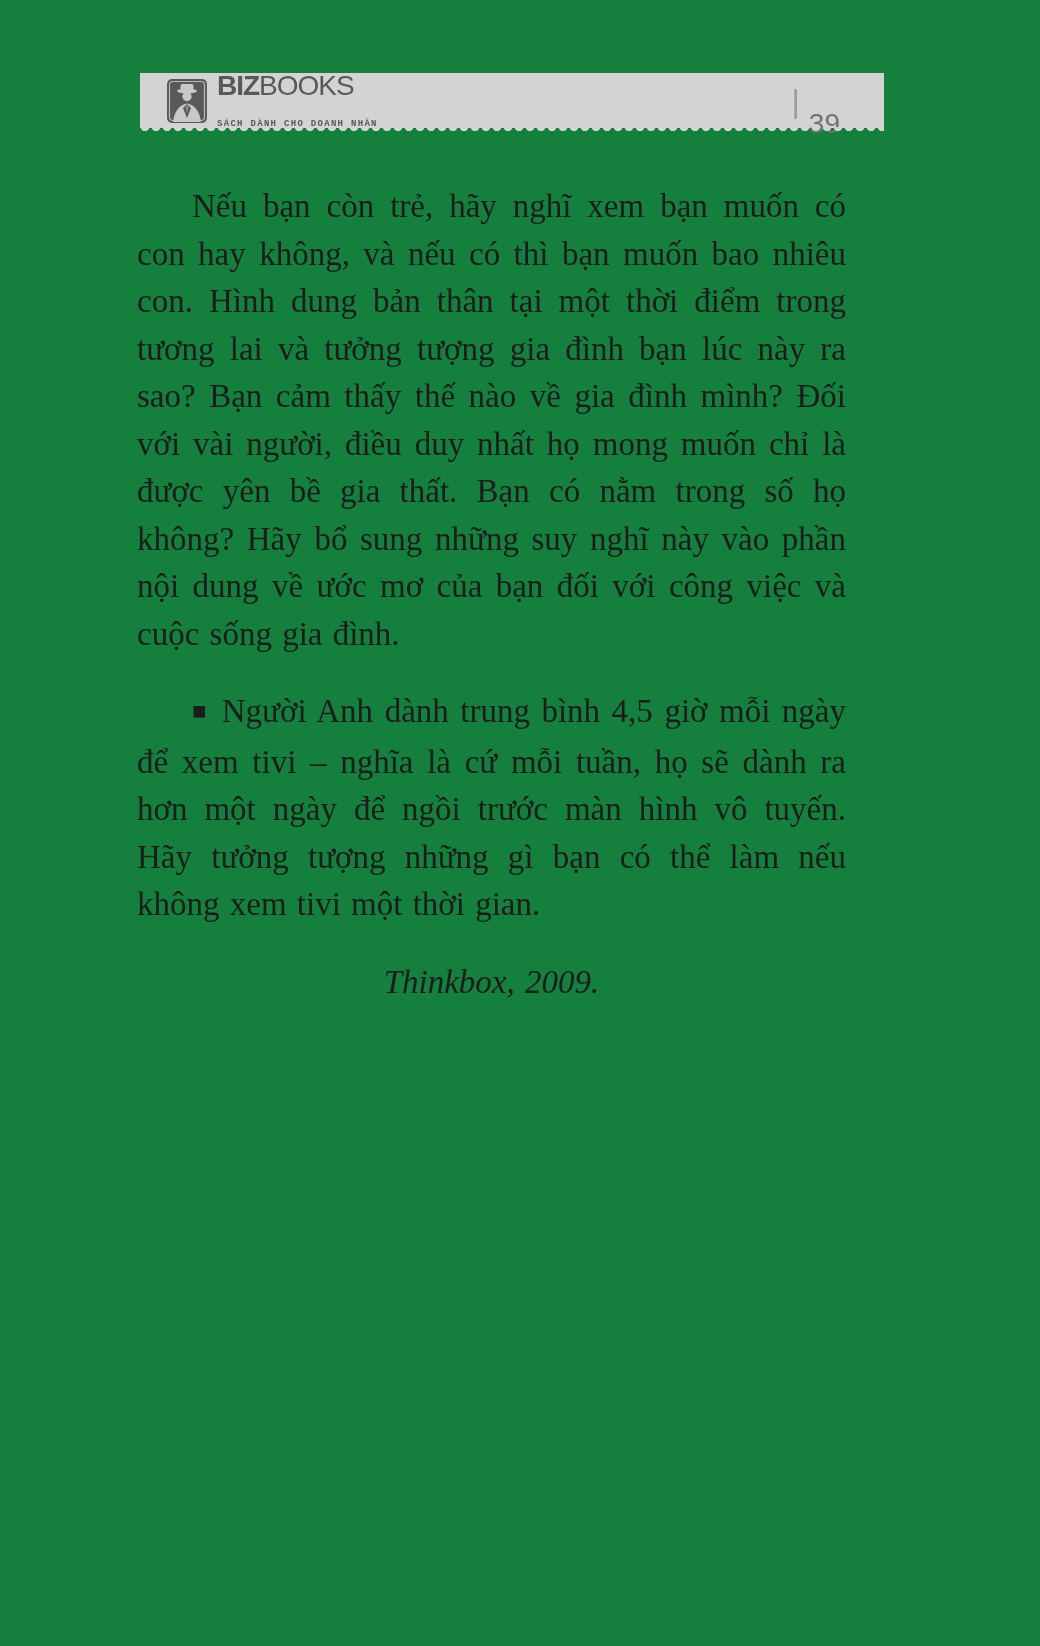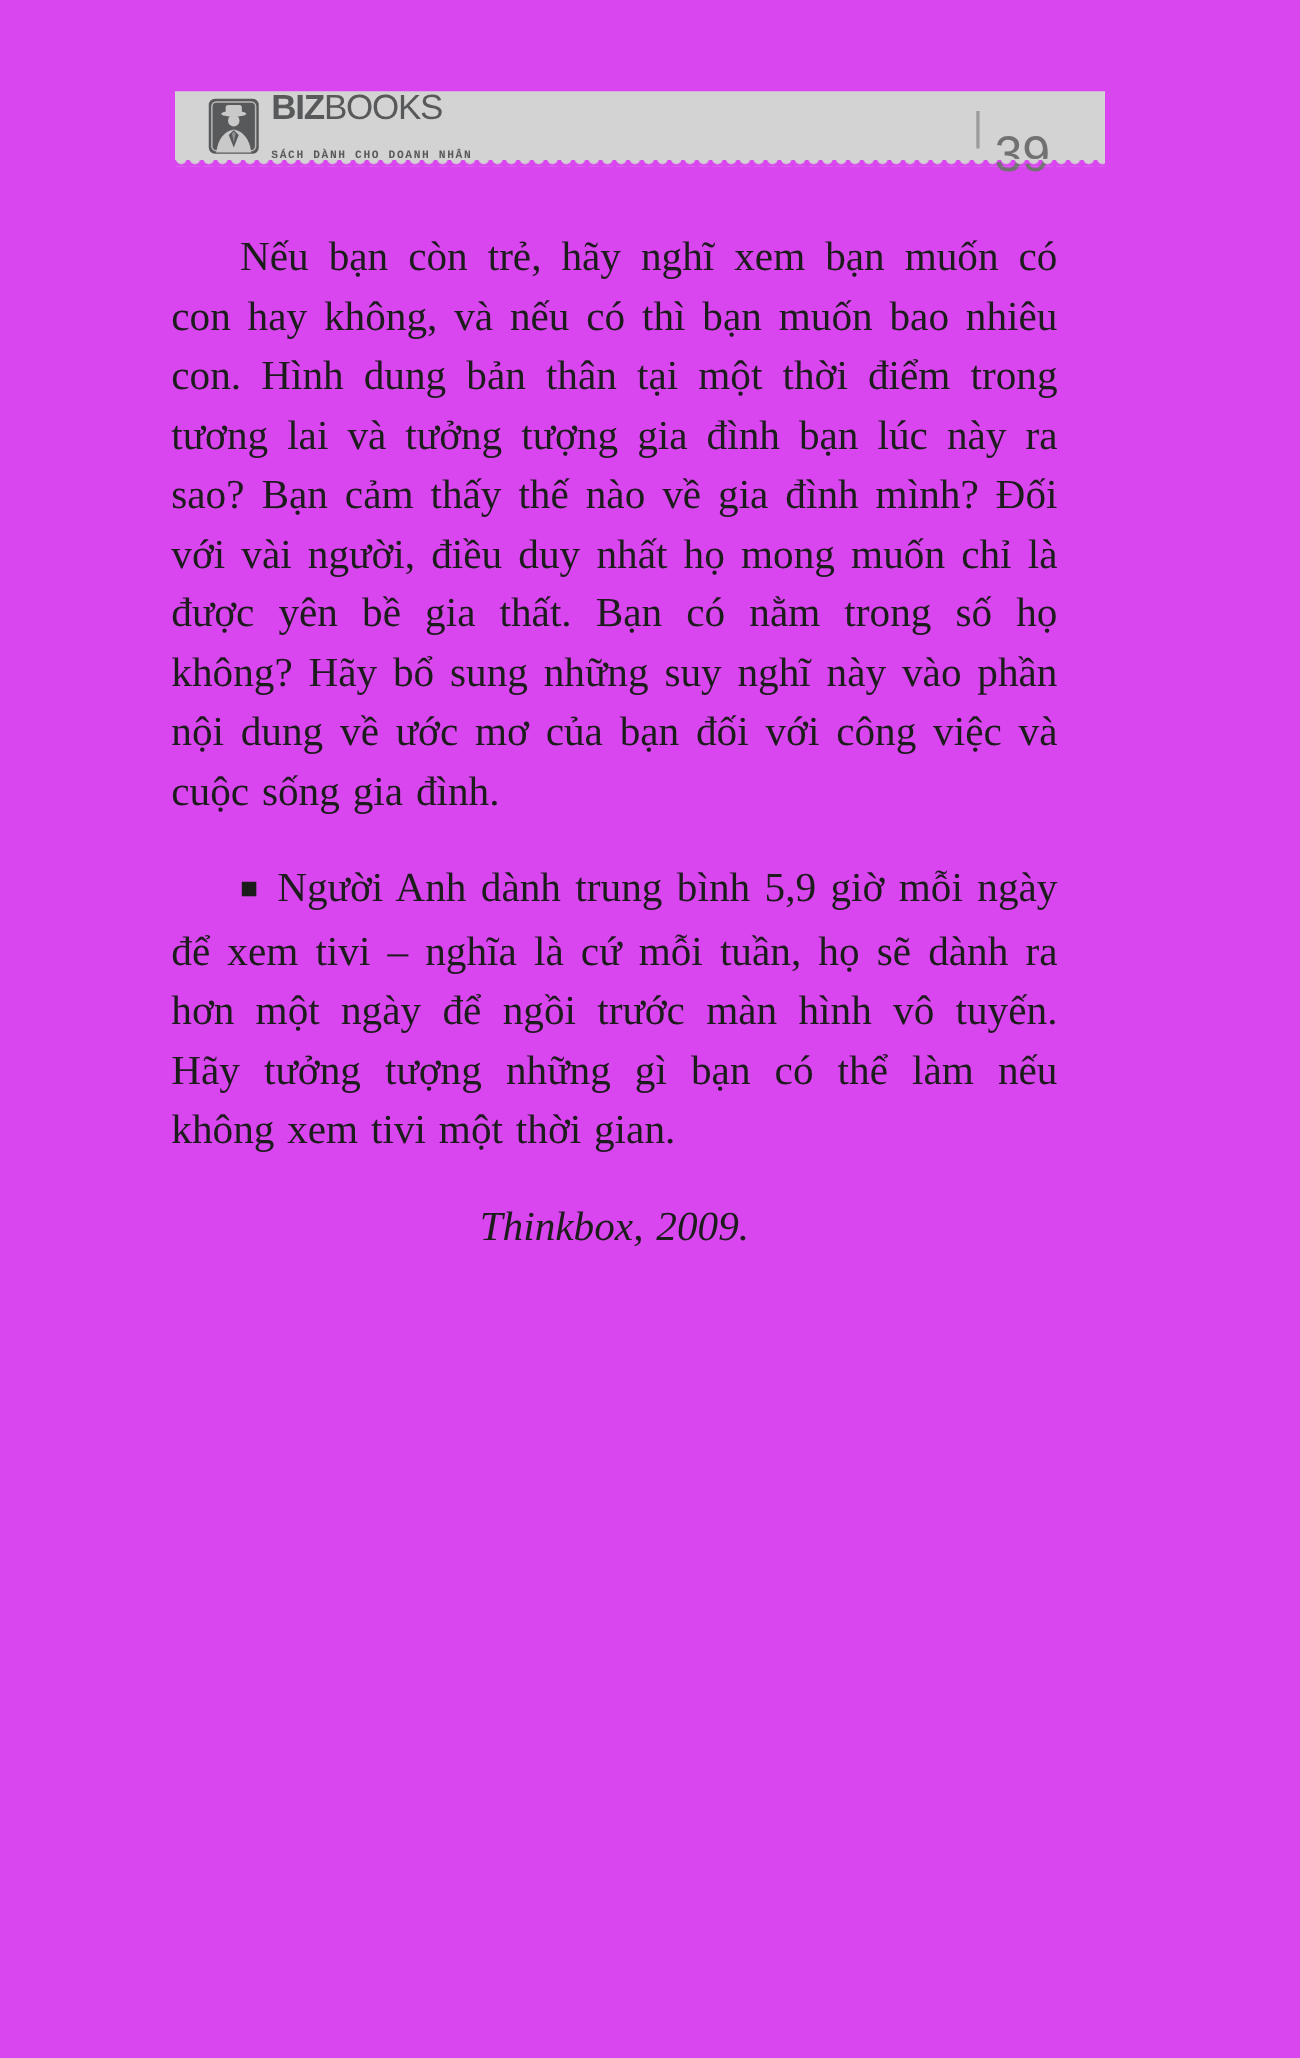--- a/index.html
+++ b/index.html
@@ -1,21 +1,21 @@
 <!DOCTYPE html>
 <html><head>
 <meta charset="utf-8">
 <style>
   * { margin: 0; padding: 0; box-sizing: border-box; }
   html, body { background: #ffffff; }
   .page {
     position: relative;
     width: 1040px;
     height: 1646px;
-    background: #d946ef;
+    background: #15803d;
     font-family: "Liberation Serif", "DejaVu Serif", serif;
     overflow: hidden;
   }
 
   
   .header-bar {
     position: absolute;
     left: 140px;
     top: 73px;
     width: 744px;
@@ -68,21 +68,21 @@
     gap: 9px;
     font-family: "Liberation Sans", sans-serif;
   }
   .page-number-sep {
     font-size: 32px;
     font-weight: 400;
     color: #9b9b9b;
     line-height: 1;
   }
   .page-number {
-    font-size: 40px;
+    font-size: 28px;
     color: #717171;
     line-height: 1;
     margin-top: 47px;
   }
 
   
   .body-text {
     position: absolute;
     left: 137px;
     top: 183px;
@@ -136,17 +136,17 @@
 
     <div class="page-number-wrap">
       <span class="page-number-sep">|</span>
       <span class="page-number">39</span>
     </div>
 
   </div>
 
   <div class="body-text">
     <p class="para indented">Nếu bạn còn trẻ, hãy nghĩ xem bạn muốn có con hay không, và nếu có thì bạn muốn bao nhiêu con. Hình dung bản thân tại một thời điểm trong tương lai và tưởng tượng gia đình bạn lúc này ra sao? Bạn cảm thấy thế nào về gia đình mình? Đối với vài người, điều duy nhất họ mong muốn chỉ là được yên bề gia thất. Bạn có nằm trong số họ không? Hãy bổ sung những suy nghĩ này vào phần nội dung về ước mơ của bạn đối với công việc và cuộc sống gia đình.</p>
-    <p class="para indented"><span class="bullet">■</span><span>Người Anh dành trung bình 5,9 giờ mỗi ngày để xem tivi – nghĩa là cứ mỗi tuần, họ sẽ dành ra hơn một ngày để ngồi trước màn hình vô tuyến. Hãy tưởng tượng những gì bạn có thể làm nếu không xem tivi một thời gian.</span></p>
+    <p class="para indented"><span class="bullet">■</span><span>Người Anh dành trung bình 4,5 giờ mỗi ngày để xem tivi – nghĩa là cứ mỗi tuần, họ sẽ dành ra hơn một ngày để ngồi trước màn hình vô tuyến. Hãy tưởng tượng những gì bạn có thể làm nếu không xem tivi một thời gian.</span></p>
     <p class="para citation">Thinkbox, 2009.</p>
   </div>
 
 </div>
 
 </body></html>

